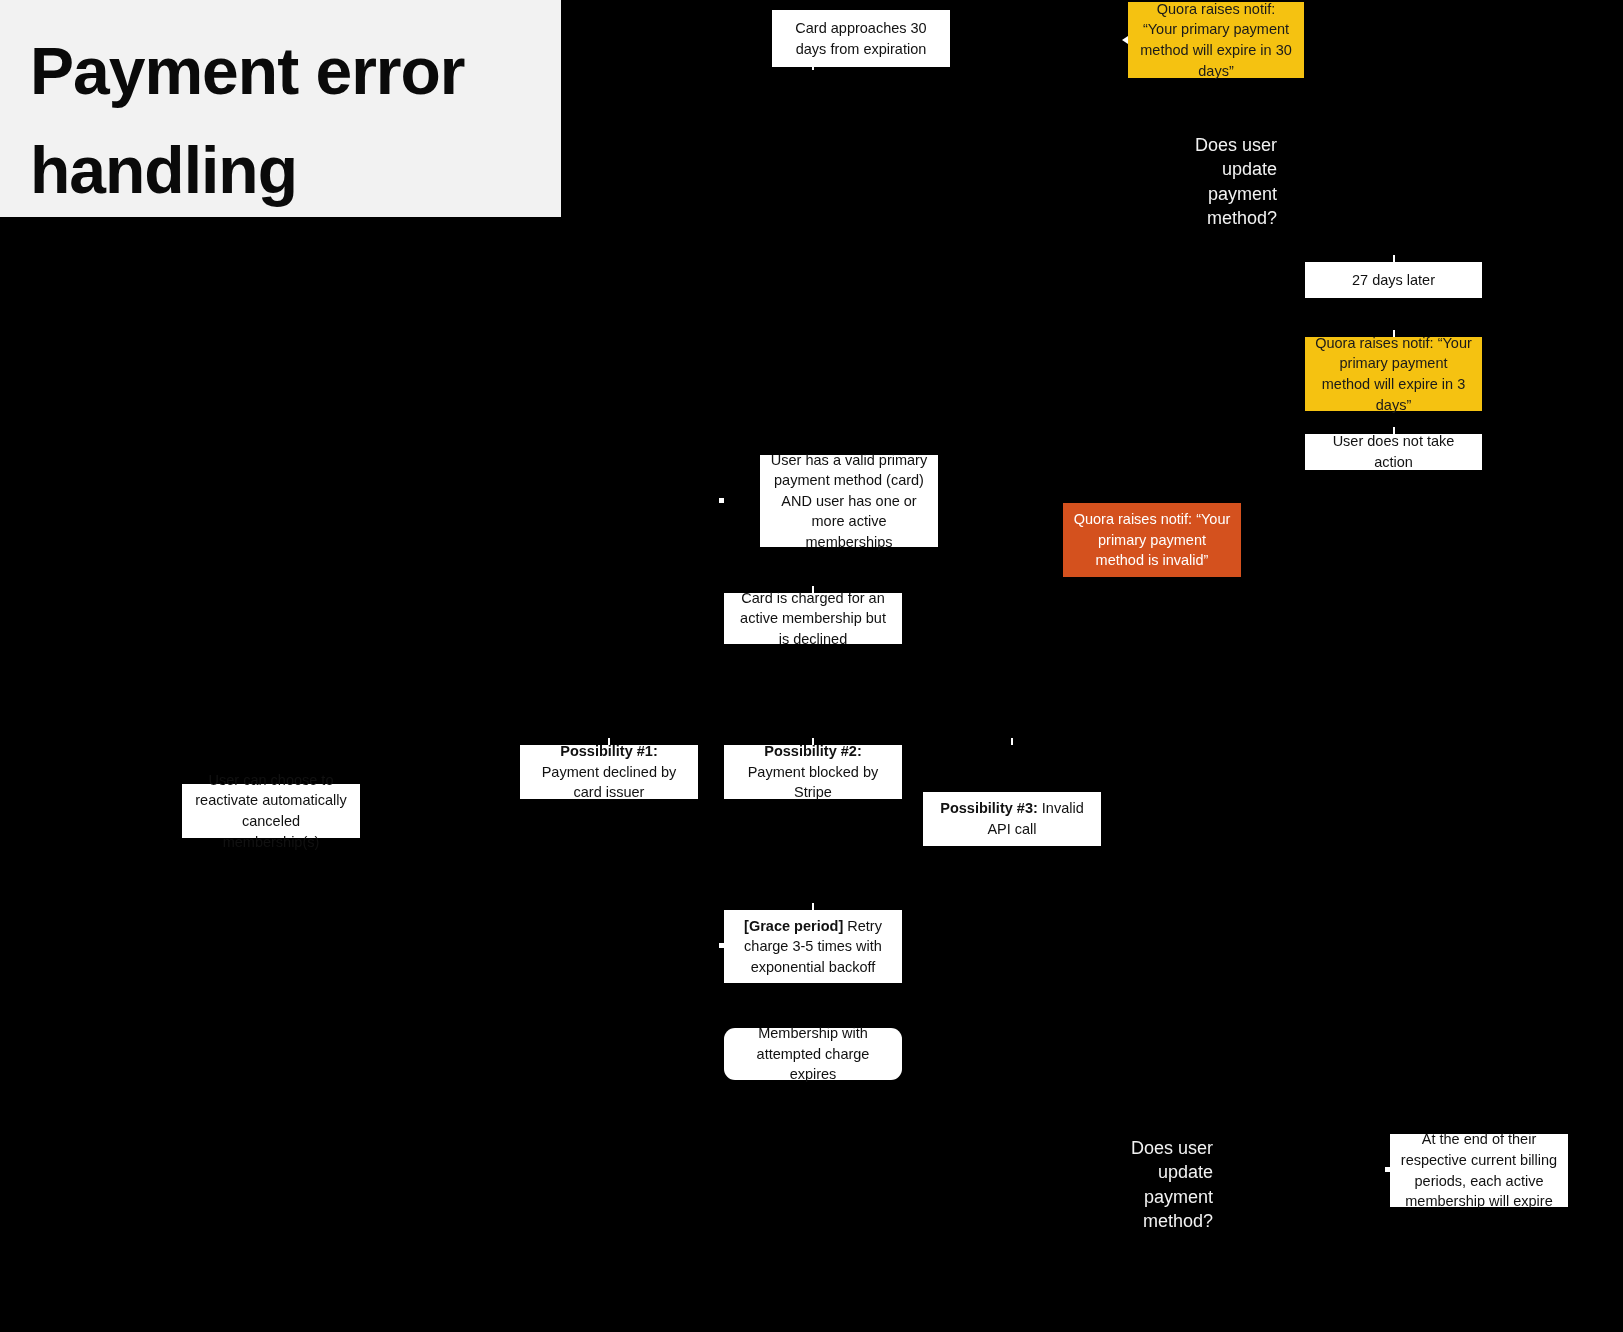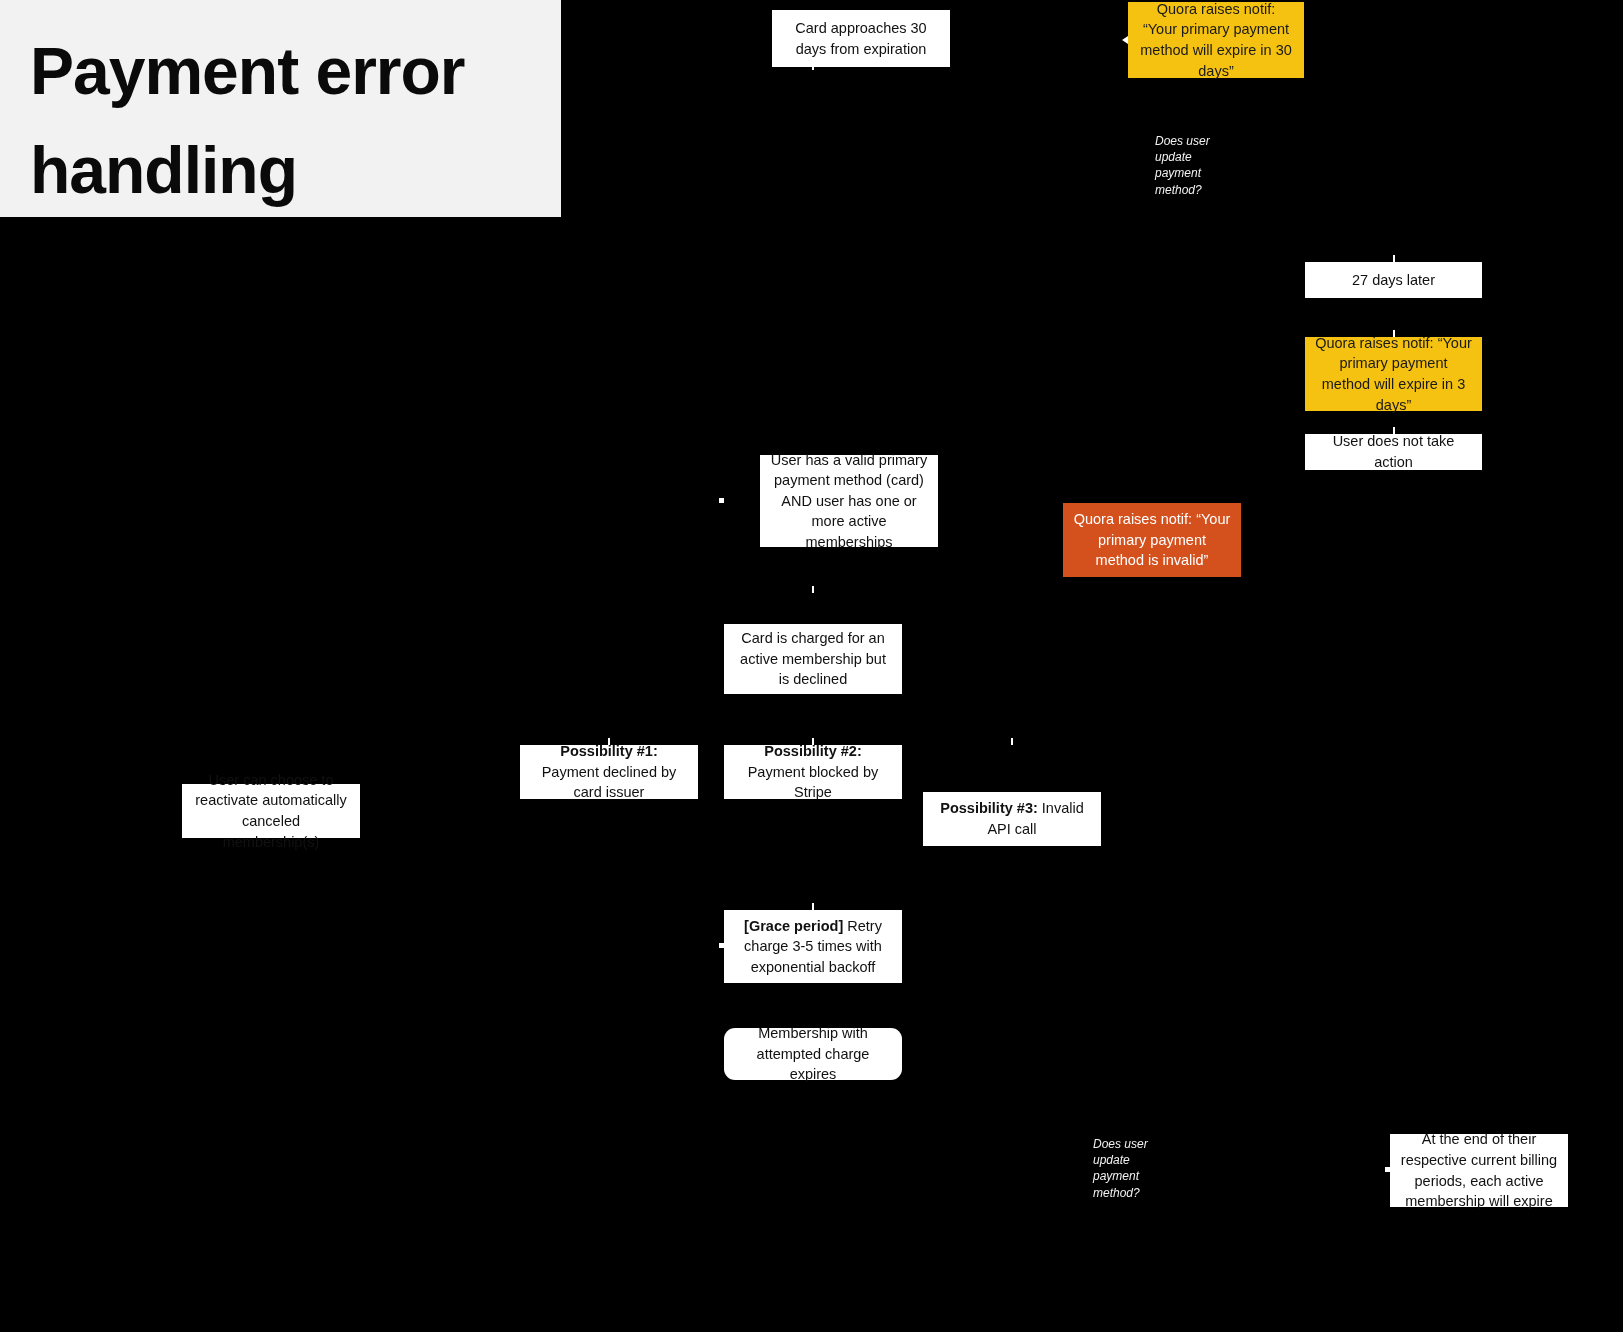--- a/index.html
+++ b/index.html
@@ -56,26 +56,25 @@
   }
   .node.yellow { background: #f5c211; color: #1a1a1a; }
   .node.orange { background: #d4511e; color: #ffffff; }
 
   .node .txt { display: block; }
   .node b { font-weight: 700; }
 
   
   .label {
     position: absolute;
-    text-align: left;
+    text-align: right;
     color: #f2f2f2;
-    font-size: 12px;
+    font-size: 18px;
     line-height: 1.35;
     white-space: pre-line;
-    font-style: italic;
   }
 
   
   .stub {
     position: absolute;
     background: #ffffff;
   }
   .stub.v { width: 2px; height: 7px; }
   .stub.dot { width: 5px; height: 5px; }
   .stub.arrow-left {
@@ -128,21 +127,21 @@
   <div class="node orange" style="left:1063px; top:503px; width:178px; height:74px;">
     <span class="txt">Quora raises notif: “Your primary payment method is invalid”</span>
   </div>
 
   <div class="node" style="left:724px; top:455px; width:178px; height:92px;margin-left:36px;">
     <span class="txt">User has a valid primary payment method (card) AND user has one or more active memberships</span>
   </div>
   <div class="stub dot" style="left:719px; top:498px;"></div>
 
   <div class="stub v" style="left:812px; top:586px;"></div>
-  <div class="node" style="left:724px; top:624px; width:178px; height:70px;">
+  <div class="node" style="left:724px; top:593px; width:178px; height:51px;">
     <span class="txt">Card is charged for an active membership but is declined</span>
   </div>
 
   <div class="stub v" style="left:608px; top:738px;"></div>
   <div class="node" style="left:520px; top:745px; width:178px; height:54px;">
     <span class="txt"><b>Possibility #1:</b><span> Payment declined by card issuer</span></span>
   </div>
 
   <div class="stub v" style="left:812px; top:738px;"></div>
   <div class="node" style="left:724px; top:745px; width:178px; height:54px;">

